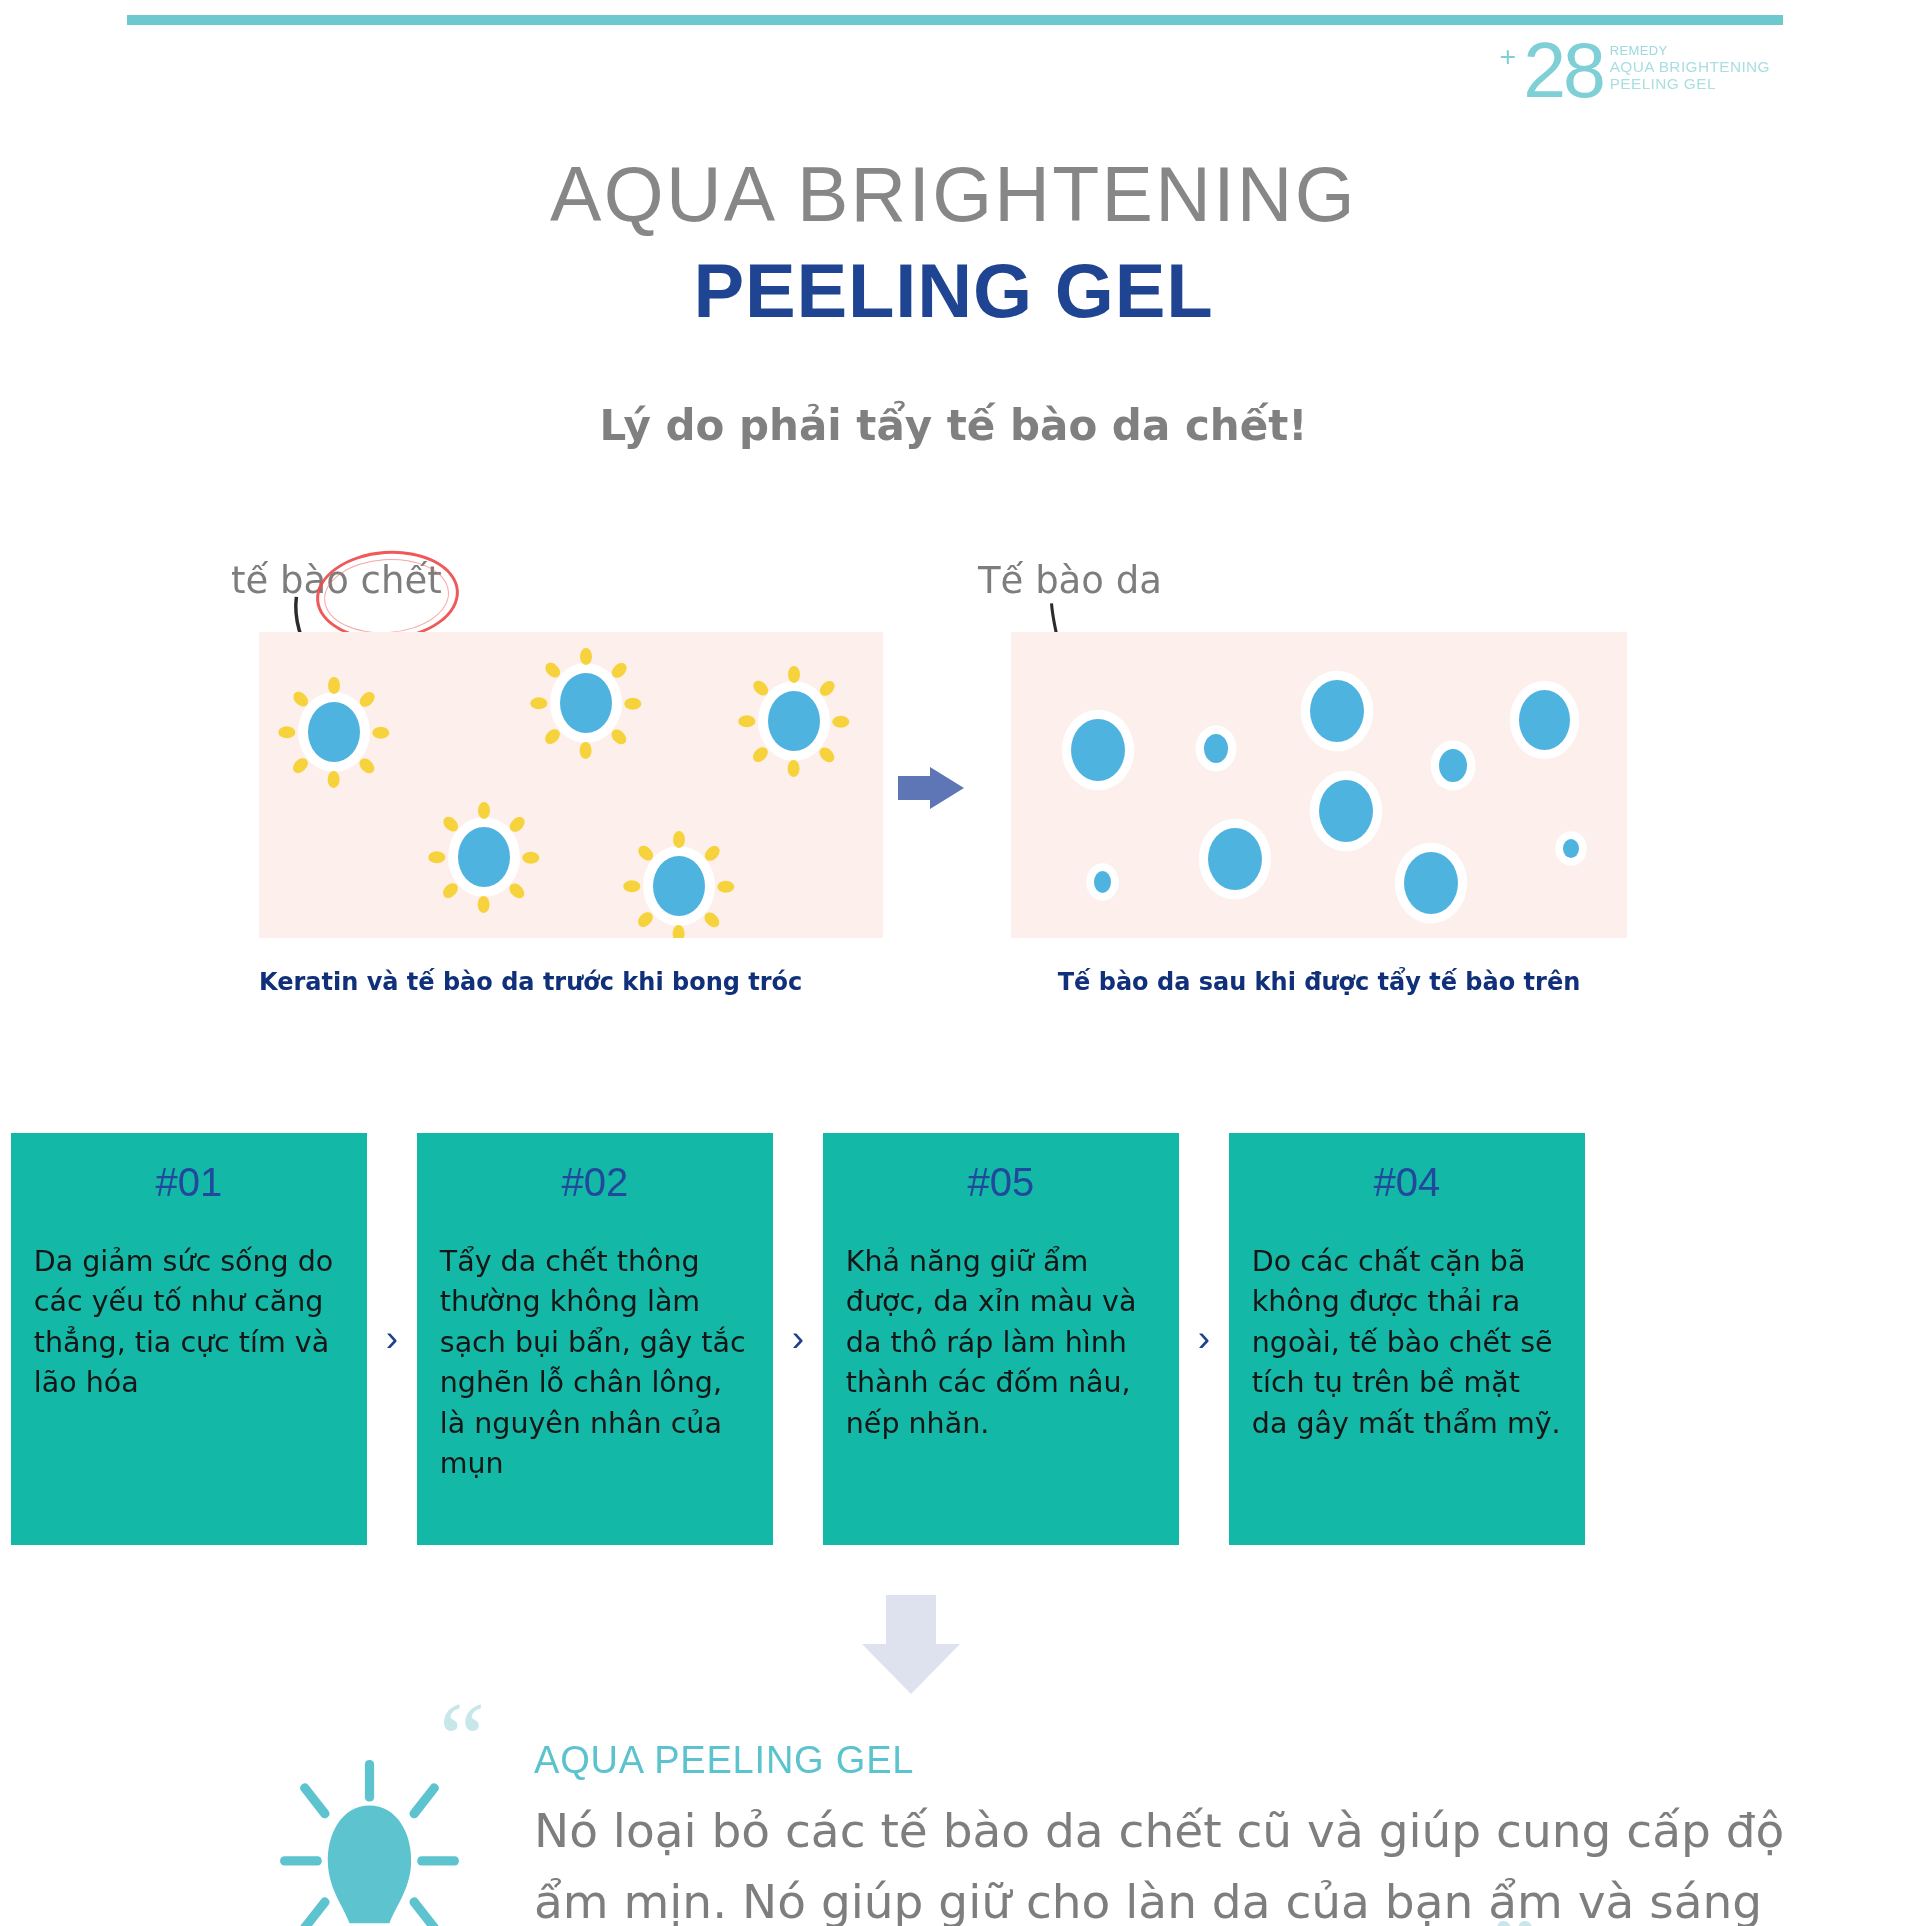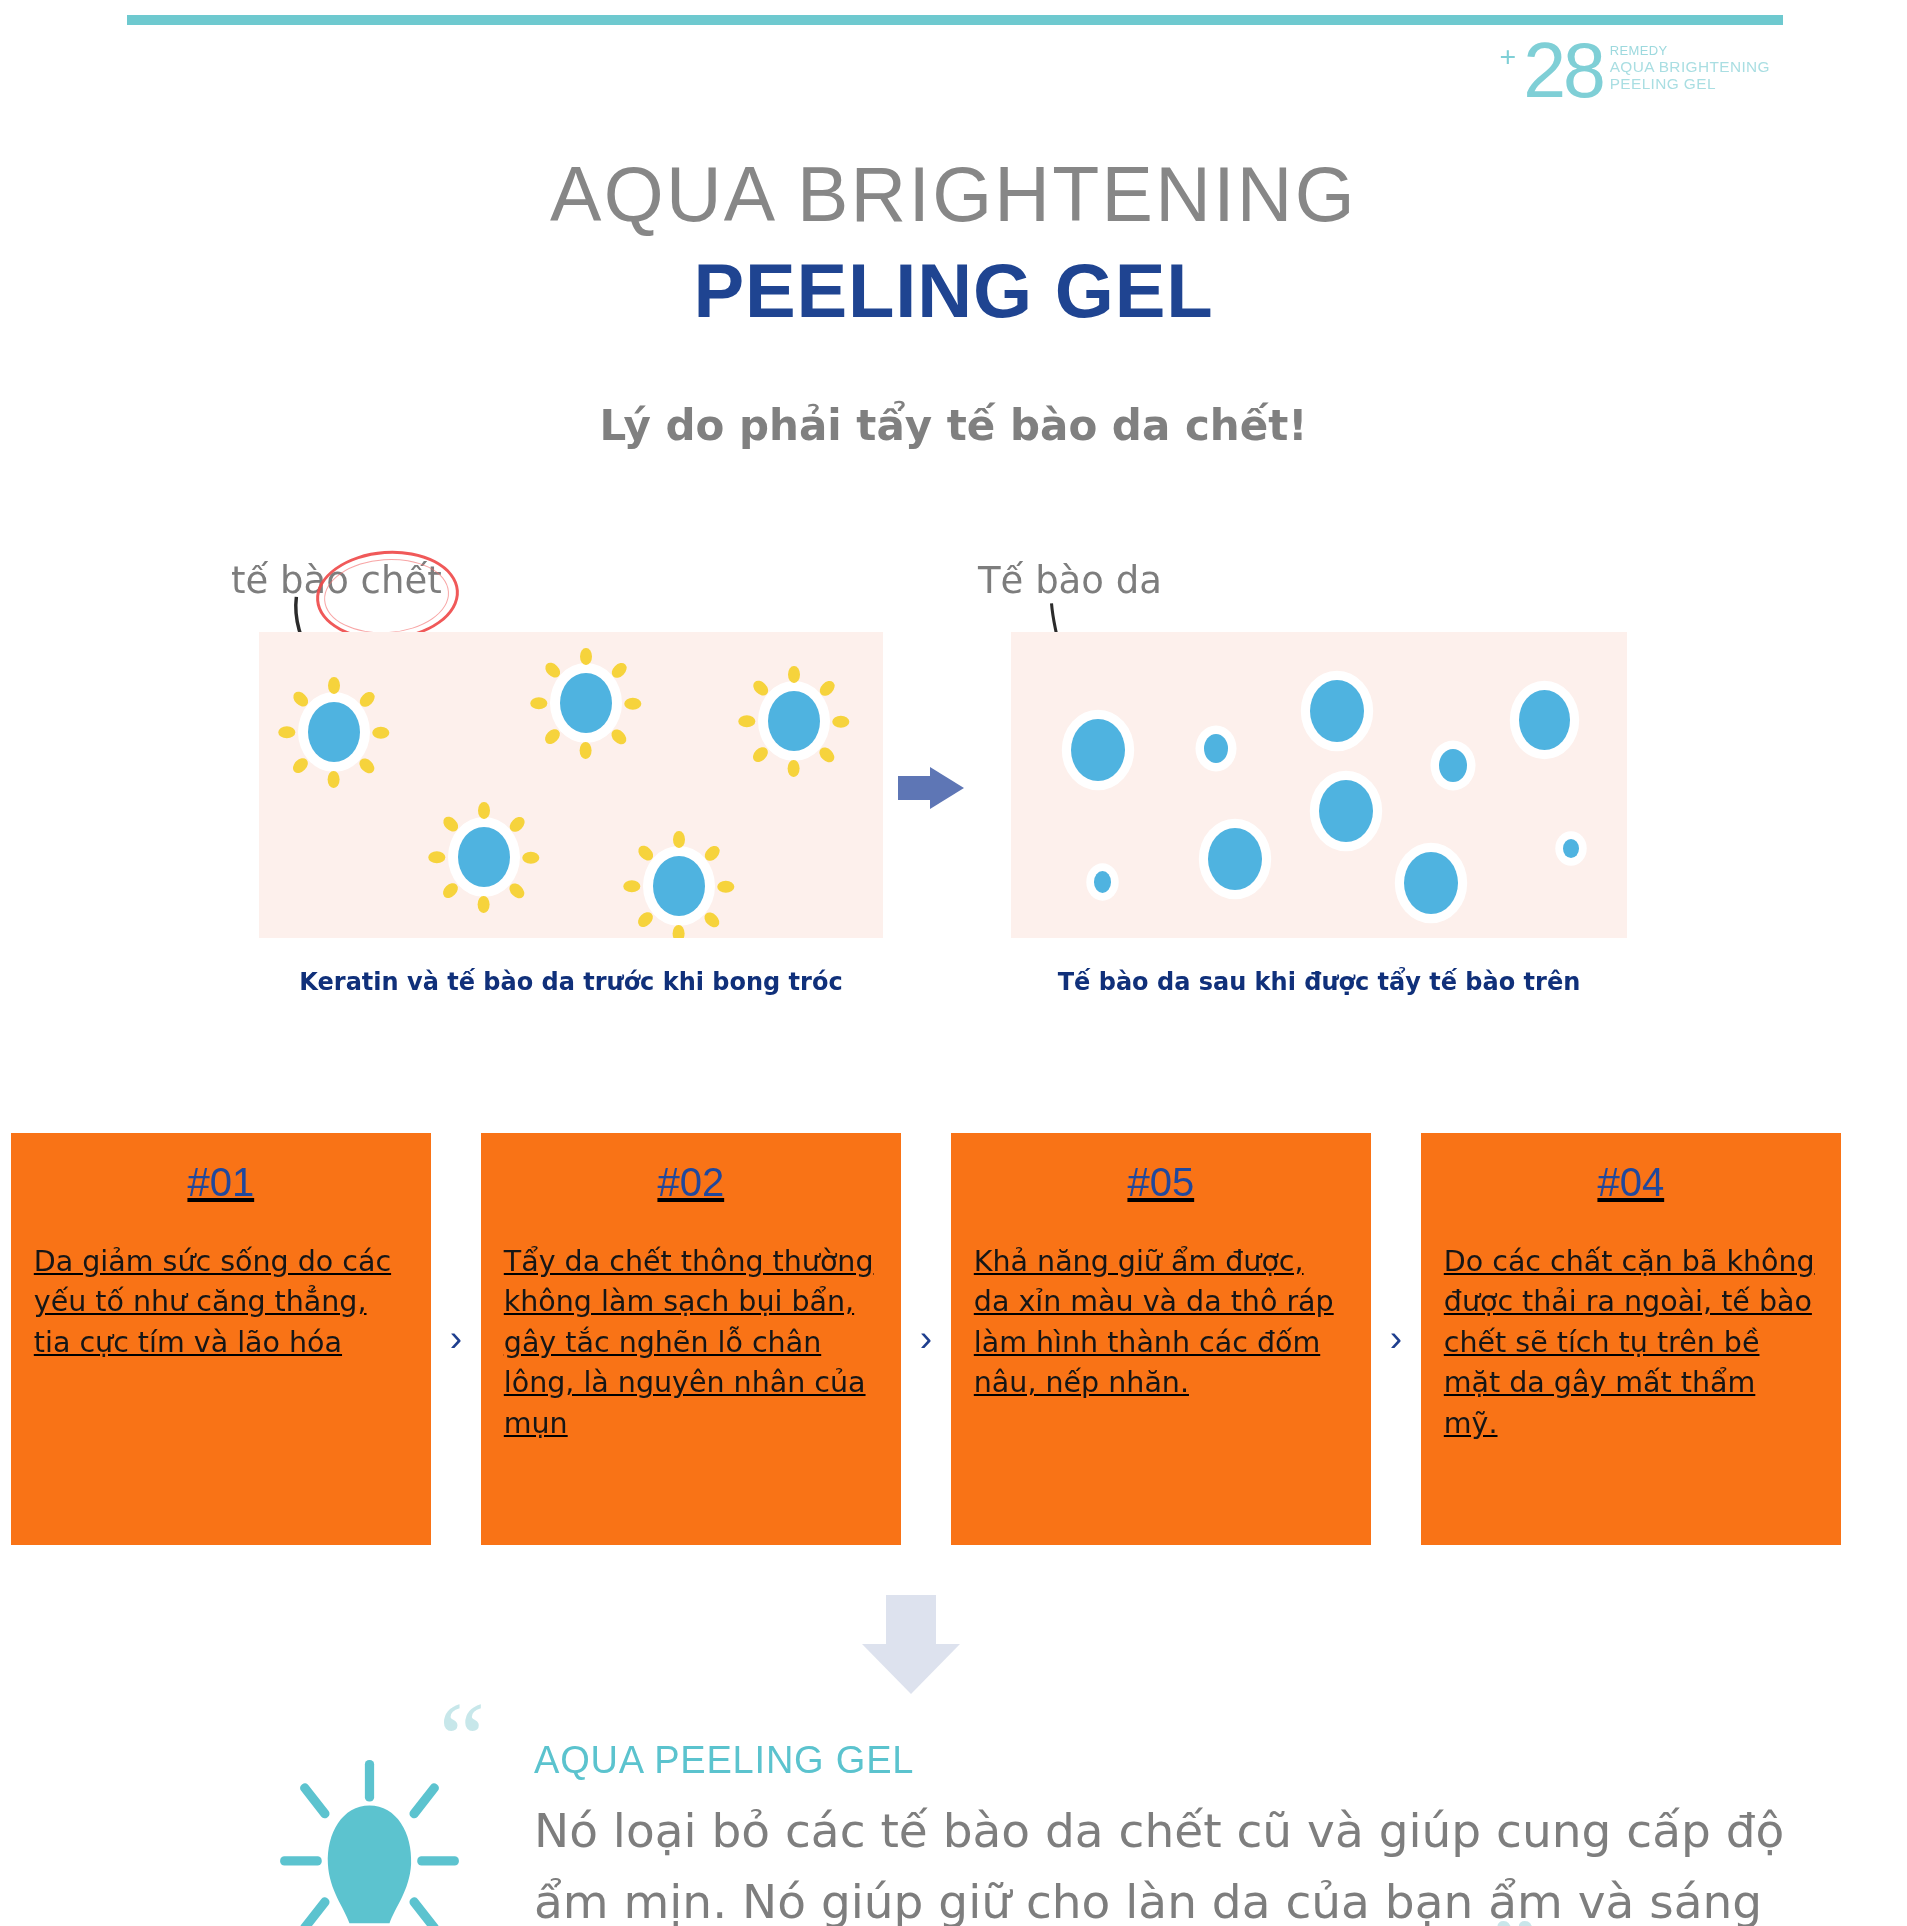--- a/index.html
+++ b/index.html
@@ -137,35 +137,34 @@
 
   .pointer{position:absolute;}
   .pointer svg{display:block;}
 
   .caption{
     position:absolute;
     font-family:"DejaVu Sans",sans-serif;
     font-size:24px;font-weight:700;color:#10307a;
     white-space:nowrap;
   }
-  .caption.left{left:259px;width:624px;top:968px;text-align:center;}
+  .caption.left{left:259px;width:624px;top:968px;}
   .caption.right{left:1011px;width:616px;top:968px;text-align:center;}
 
   
   .cards{
     position:absolute;left:10.8px;top:1133px;width:1888px;
     display:flex;align-items:flex-start;
   }
   .card{
-    background:#f97316;
-    width:420px;
+    background:#14b8a6;
+    width:356px;
     min-height:412px;
     box-sizing:border-box;
     padding:27px 23px 23px 23px;
-    text-decoration:underline;
   }
   .card .num{
     text-align:center;
     font-family:"Liberation Sans",sans-serif;
     font-size:40px;font-weight:400;color:#21489c;
     margin-bottom:37px;
   }
   .card .body{
     font-family:"DejaVu Sans",sans-serif;
     font-size:28.5px;line-height:1.42;color:#161616;

